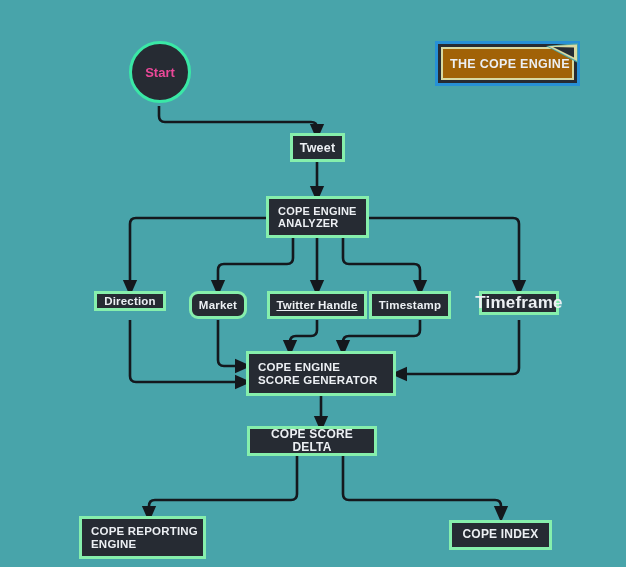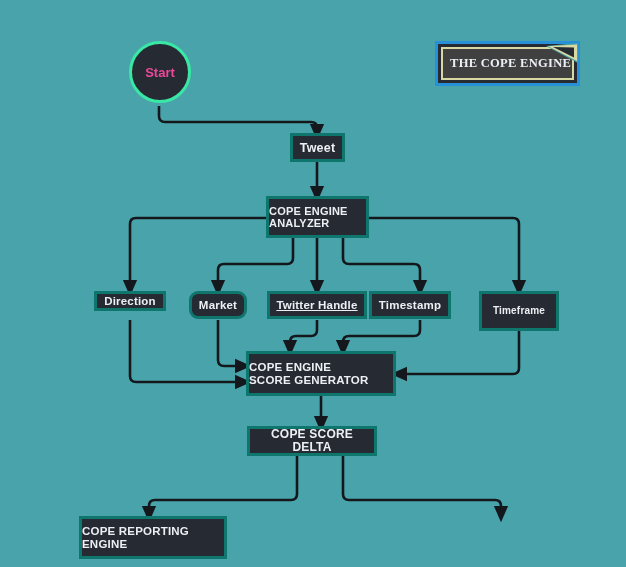--- a/index.html
+++ b/index.html
@@ -30,21 +30,21 @@
     stroke: #14181d;
     stroke-width: 2.6;
     stroke-linecap: butt;
     stroke-linejoin: round;
   }
   
   .node {
     position: absolute;
     box-sizing: border-box;
     background: #262b33;
-    border: 3px solid #0f766e;
+    border: 3px solid #86efac;
     color: #eceff3;
     font-weight: bold;
     letter-spacing: 0.2px;
     display: flex;
     align-items: center;
     justify-content: center;
     text-align: center;
     line-height: 1.12;
     z-index: 3;
   }
@@ -58,20 +58,21 @@
     font-weight: bold;
     display: flex;
     align-items: center;
     justify-content: center;
     font-size: 13px;
     z-index: 3;
   }
   .node-multiline {
     justify-content: flex-start;
     text-align: left;
+    padding-left: 9px;
   }
   .lbl {
     display: block;
     white-space: pre-line;
   }
   
   #title-card {
     position: absolute;
     left: 435px;
     top: 41px;
@@ -83,25 +84,24 @@
     z-index: 4;
   }
   #title-inner {
     position: absolute;
     left: 3px;
     top: 3px;
     right: 3px;
     bottom: 3px;
     box-sizing: border-box;
     border: 2px solid #d8d9a2;
-    background: #404040;
+    background: #a16207;
     display: flex;
     align-items: flex-end;
     overflow: hidden;
-    font-family: Liberation Serif, serif;
   }
   #title-text {
     color: #eceff3;
     font-weight: bold;
     font-size: 12.5px;
     letter-spacing: 0.3px;
     padding: 0 0 7px 7px;
     white-space: nowrap;
   }
   #title-fold {
@@ -190,32 +190,35 @@
   </div>
 
   <div class="node" style="left:267px; top:291px; width:100px; height:28px; font-size:11.5px;text-decoration:underline;">
     <span class="lbl">Twitter Handle</span>
   </div>
 
   <div class="node" style="left:369px; top:291px; width:82px; height:28px; font-size:11.5px;">
     <span class="lbl">Timestamp</span>
   </div>
 
-  <div class="node" style="left:479px; top:291px; width:80px; height:40px; font-size:10px;">
+  <div class="node" style="left:479px; top:291px; width:80px; height:24px; font-size:17px;align-items:flex-end;">
     <span class="lbl">Timeframe</span>
   </div>
 
   <div class="node node-multiline" style="left:246px; top:351px; width:150px; height:45px; font-size:11.5px;">
     <span class="lbl">COPE ENGINE
 SCORE GENERATOR</span>
   </div>
 
   <div class="node" style="left:247px; top:426px; width:130px; height:30px; font-size:12px;">
     <span class="lbl">COPE SCORE DELTA</span>
   </div>
 
-  <div class="node node-multiline" style="left:79px; top:516px; width:148px; height:43px; font-size:11.5px;">
+  <div class="node node-multiline" style="left:79px; top:516px; width:127px; height:43px; font-size:11.5px;">
     <span class="lbl">COPE REPORTING
 ENGINE</span>
   </div>
 
+  <div class="node" style="left:449px; top:520px; width:103px; height:30px; font-size:12px;">
+    <span class="lbl">COPE INDEX</span>
+  </div>
 
 </div>
 
 </body></html>

